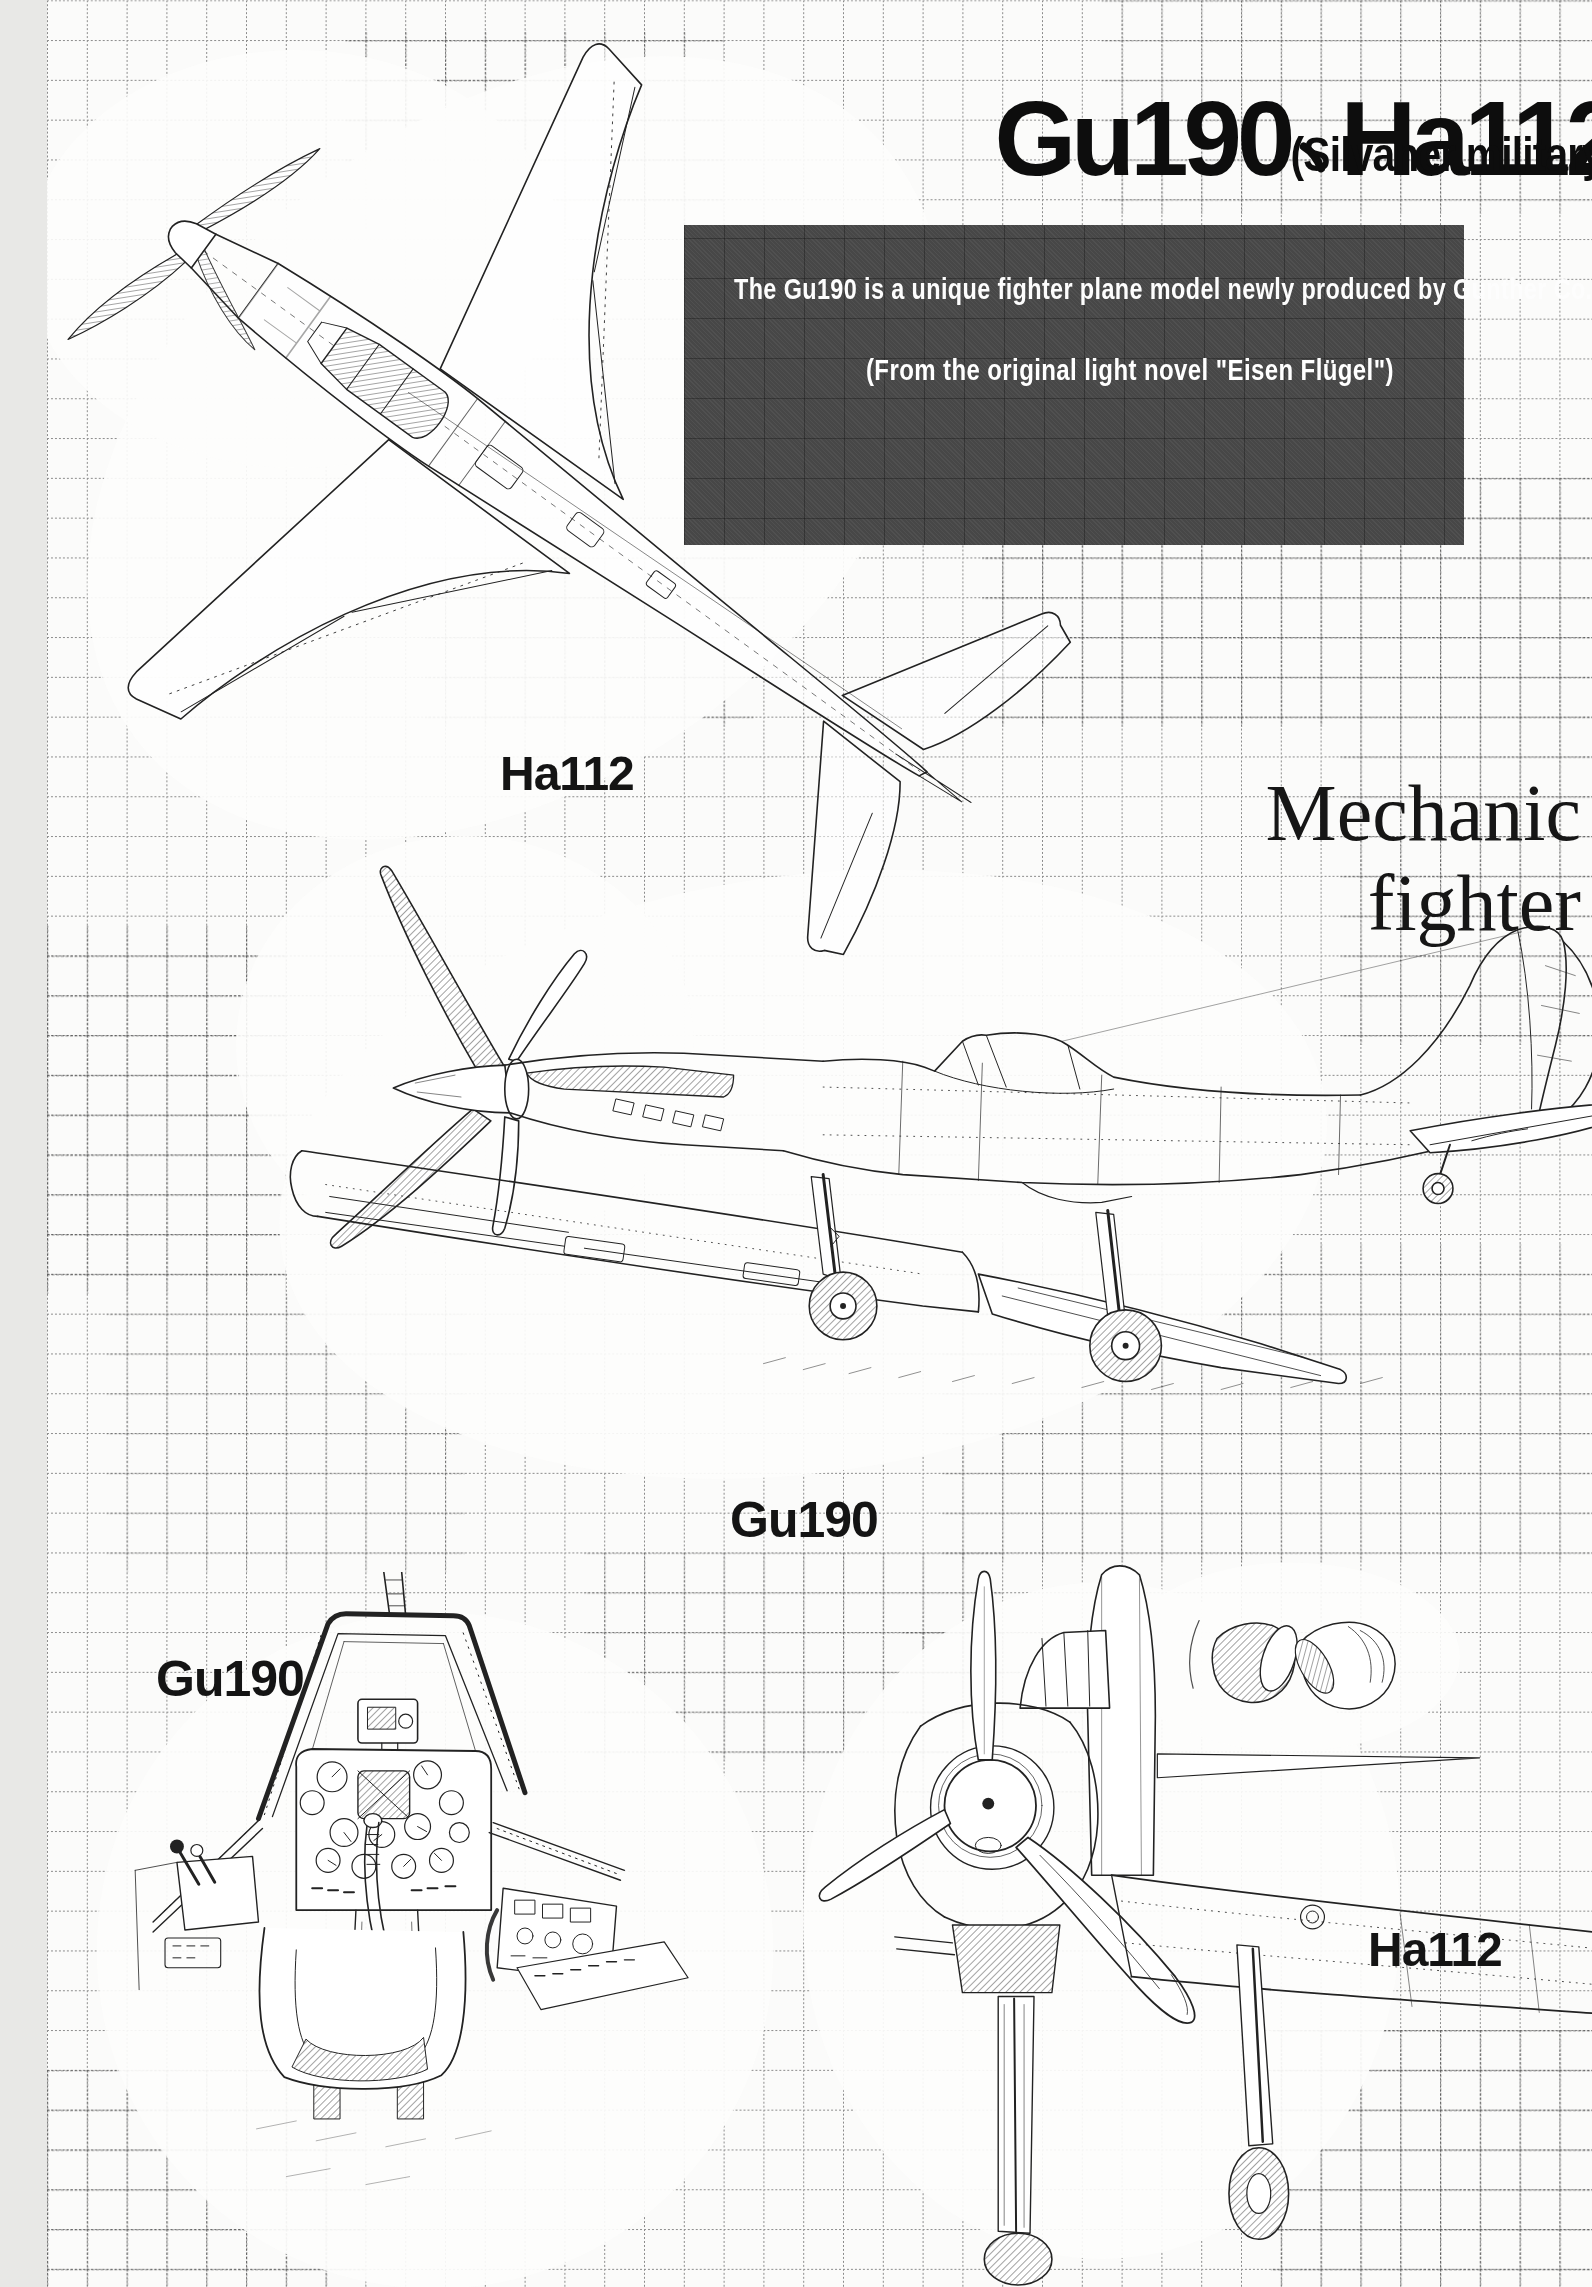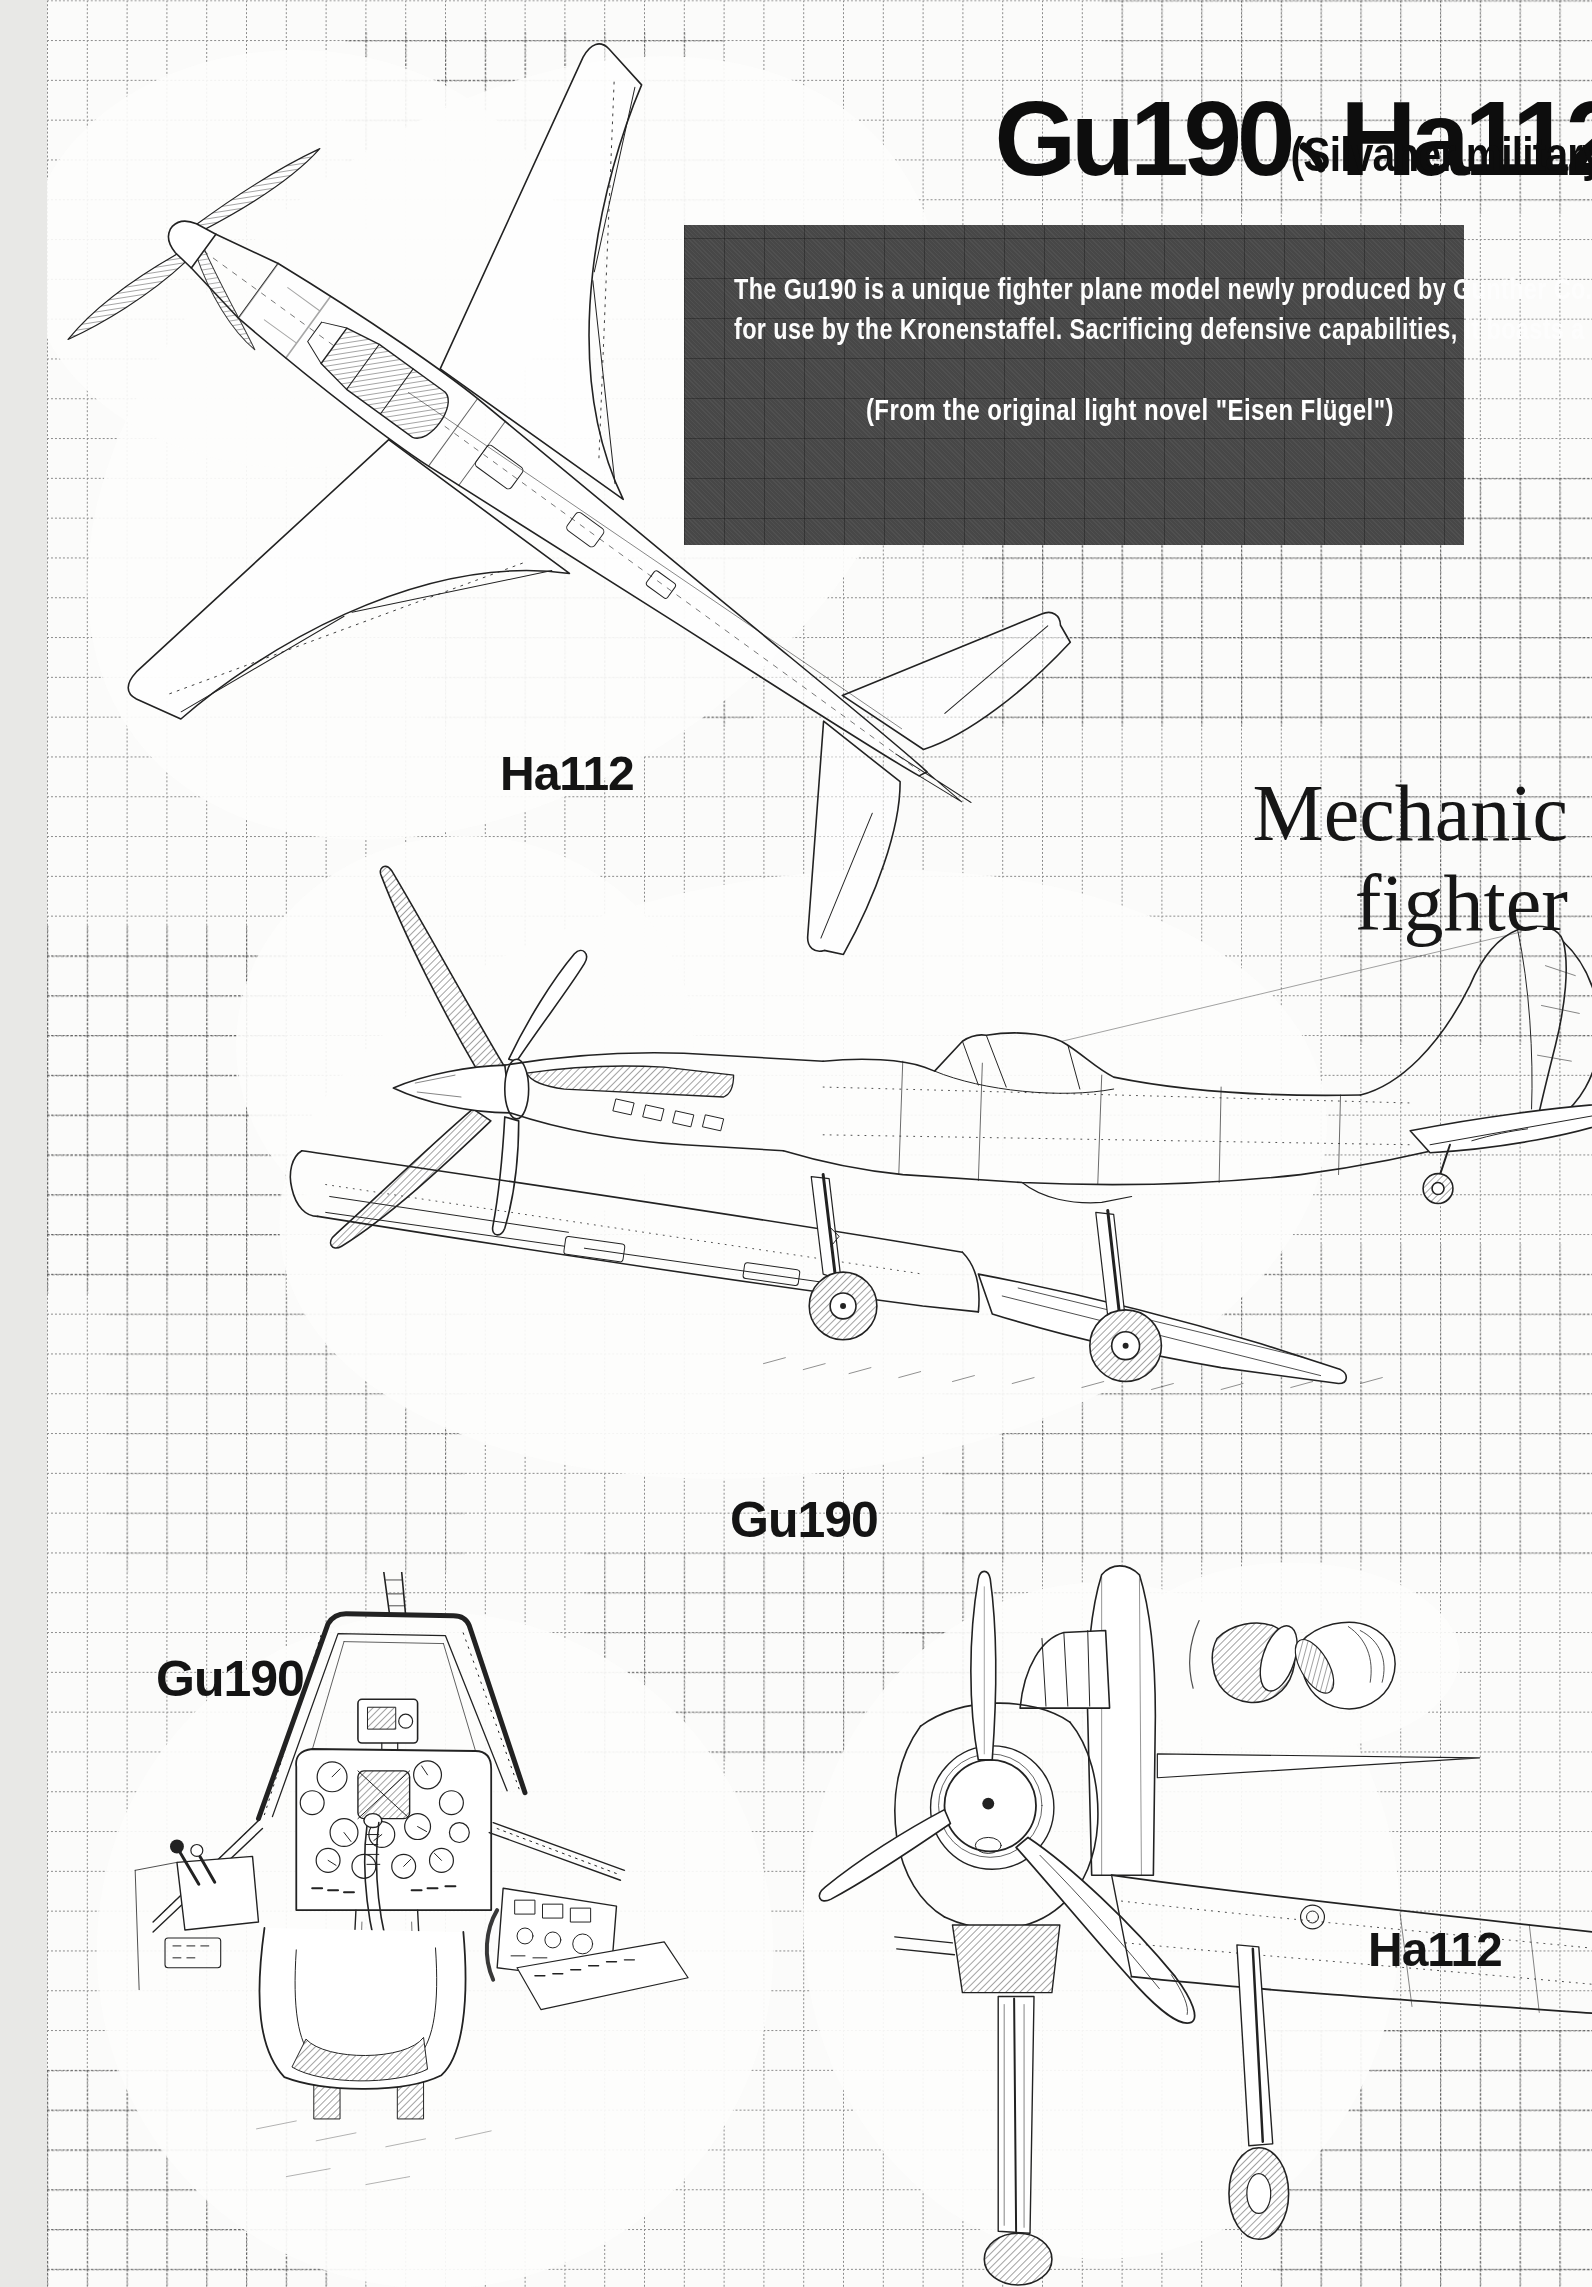--- a/index.html
+++ b/index.html
@@ -25,21 +25,21 @@
     background-position:0 14px, 0 14px, 0 0;
     box-sizing:border-box;padding:44px 56px 16px 50px;}
   .info-line{height:40px;line-height:40px;white-space:nowrap;}
   .info-line .cond{display:inline-block;transform:scaleX(0.78);transform-origin:0 50%;
       font-size:30px;font-weight:700;letter-spacing:0.5px;color:#fdfdfd;white-space:nowrap;}
   .info-credit{margin-top:44px;text-align:left;white-space:nowrap;}
   .info-credit .cond{display:inline-block;transform:scaleX(0.80);transform-origin:100% 50%;
       font-size:30px;font-weight:700;letter-spacing:0.5px;color:#ffffff;white-space:nowrap;}
 
   
-  .mech{position:absolute;top:768px;right:71px;text-align:right;
+  .mech{position:absolute;top:768px;right:58px;text-align:right;
         font-family:"Liberation Serif", serif;font-size:80px;line-height:90px;color:#161616;}
 
   
   .slabel{position:absolute;font-weight:700;font-size:48px;letter-spacing:-1px;color:#141414;white-space:nowrap;}
   .lbl-top{left:453px;top:746px;}
   .lbl-mid{left:683px;top:1491px;font-size:50px;}
   .lbl-cockpit{left:109px;top:1650px;font-size:50px;}
   .lbl-front{left:1321px;top:1922px;}
 </style>
 </head>
@@ -360,21 +360,20 @@
     <svg class="jp-comma" viewBox="0 0 26 26">
       <path d="M5 3 Q15 9 20 22" stroke="#0d0d0d" stroke-width="7" fill="none" stroke-linecap="round"></path>
     </svg>
     <span>Ha112</span>
   </h1>
 
   <div class="subtitle">(Silvaner military)</div>
 
   <div class="info-box">
     <div class="info-line"><span class="cond">The Gu190 is a unique fighter plane model newly produced by Gunther Co.</span></div>
-    <div class="info-line"><span class="cond">for use by the Kronenstaffel. Sacrificing defensive capabilities, it boasts a</span></div>
     <div class="info-credit"><span class="cond">(From the original light novel "Eisen Flügel")</span></div>
   </div>
 
   <div class="mech">
     <div>Mechanic</div>
     <div>fighter</div>
   </div>
 
   <div class="slabel lbl-top">Ha112</div>
   <div class="slabel lbl-mid">Gu190</div>

